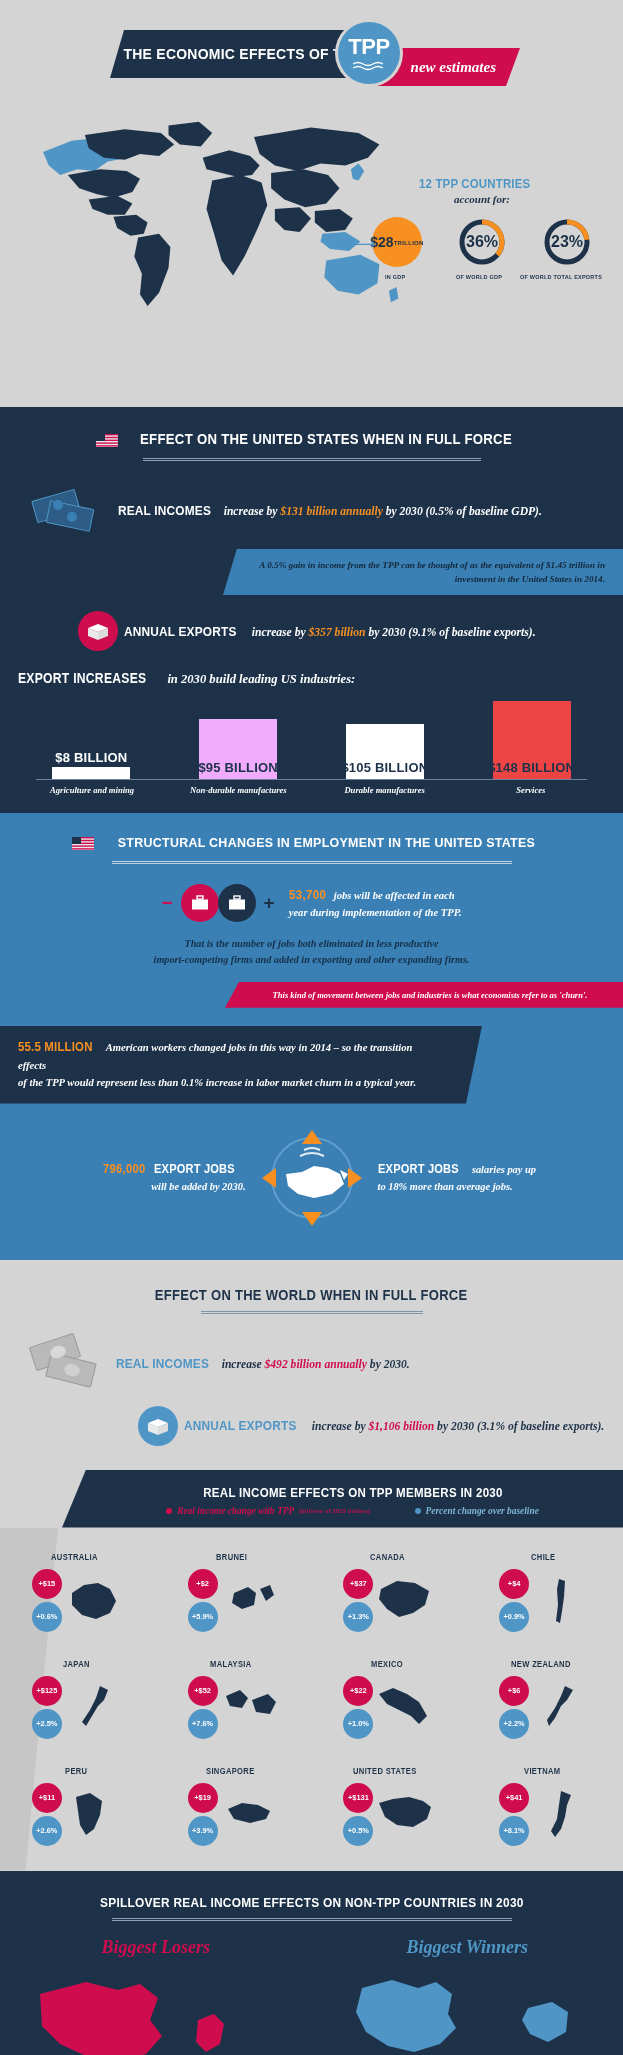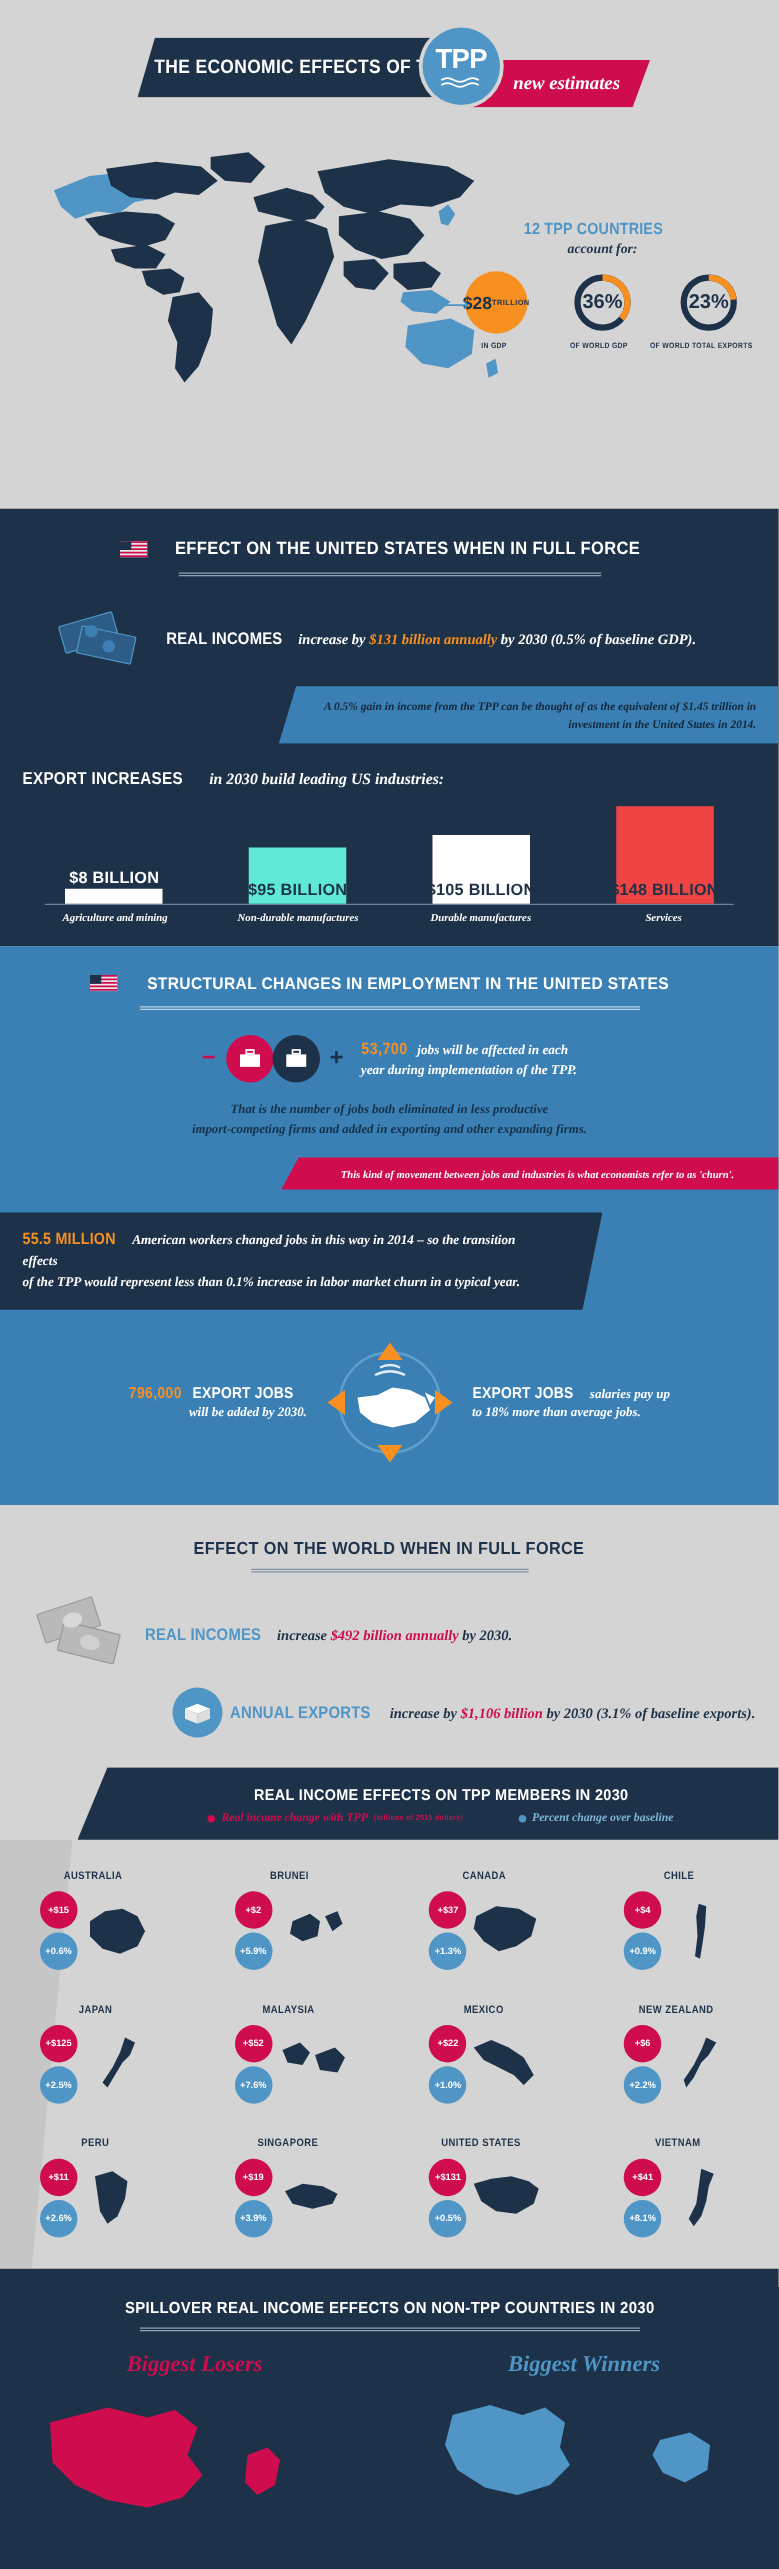--- a/index.html
+++ b/index.html
@@ -87,21 +87,21 @@
   .arrow-to-coin { position:absolute; left:-18px; top:18px; color:#4f96c6; font-size:15px; }
 
   
   .sec-us { background:#1d3249; padding:24px 0 18px; position:relative; }
   .sec-head { text-align:center; }
   .sec-head .hl { display:inline-flex; align-items:center; gap:8px; }
   .flagico { width:22px; height:13px; position:relative; display:inline-block; }
   .sec-head h2 { color:#fff; font-size:14.2px; font-weight:bold; letter-spacing:.3px; transform:scaleX(.93); display:inline-block; }
   .sec-rule { width:338px; height:3px; margin:7px auto 0; border-top:1px solid #8fa3b6; border-bottom:1px solid #8fa3b6; }
 
-  .line-row { display:flex; align-items:center; margin-top:22px; padding-left:43px; }
+  .line-row { display:flex; align-items:center; margin-top:22px; padding-left:28px; }
   .money-ico { width:84px; height:56px; flex:none; }
   .line-txt { color:#fff; font-size:11.6px; margin-left:6px; }
   .line-txt b.k { font-size:13.5px; font-weight:bold; letter-spacing:.2px; }
   .amber { color:#f79021; }
   .pinkc { color:#cf0d4e; }
   .bluec { color:#4f96c6; }
 
   .callout {
     margin:10px 0 0 auto; width:400px; background:#3b80b5; color:#13273a;
     clip-path:polygon(14px 0, 100% 0, 100% 100%, 0 100%);
@@ -331,34 +331,46 @@
         <circle cx="30" cy="22" r="5" fill="#3b80b5"></circle>
         <circle cx="44" cy="34" r="5" fill="#3b80b5"></circle>
       </svg>
       <div class="line-txt">
         <b class="k cond">REAL INCOMES</b><span class="ital">increase by </span><span class="ital amber">$131 billion annually</span><span class="ital"> by 2030 (0.5% of baseline GDP).</span>
       </div>
     </div>
 
     <div class="callout ital">A 0.5% gain in income from the TPP can be thought of as the equivalent of $1.45 trillion in investment in the United States in 2014.</div>
 
+    <div class="line-row" style="padding-left:78px;margin-top:16px;">
+      <div class="box-ico" style="background:#cf0d4e;">
+        <svg width="24" height="22" viewBox="0 0 24 22">
+          <path d="M2 8 L12 4 L22 8 L12 12 Z" fill="#fff"></path>
+          <path d="M2 8 L12 12 L12 20 L2 16 Z" fill="#eaeaea"></path>
+          <path d="M22 8 L12 12 L12 20 L22 16 Z" fill="#dcdcdc"></path>
+        </svg>
+      </div>
+      <div class="line-txt">
+        <b class="k cond">ANNUAL EXPORTS</b><span class="ital">increase by </span><span class="ital amber">$357 billion</span><span class="ital"> by 2030 (9.1% of baseline exports).</span>
+      </div>
+    </div>
 
     <div class="bars-wrap">
       <div class="bars-title">
         <b class="cond">EXPORT INCREASES</b>
         <span class="ital">in 2030 build leading US industries:</span>
       </div>
       <div class="bars" id="bars">
           <div class="barcol">
             <div class="bar" style="height: 12px; background: rgb(255, 255, 255);">
               <span style="color: rgb(255, 255, 255); bottom: 14px;">$8 BILLION</span>
             </div>
           </div>
           <div class="barcol">
-            <div class="bar" style="height: 45px; background: #5eead4;">
+            <div class="bar" style="height: 60px; background: #f0abfc;">
               <span style="color: rgb(29, 50, 73);">$95 BILLION</span>
             </div>
           </div>
           <div class="barcol">
             <div class="bar" style="height: 55.125px; background: rgb(255, 255, 255);">
               <span style="color: rgb(29, 50, 73);">$105 BILLION</span>
             </div>
           </div>
           <div class="barcol">
             <div class="bar" style="height: 77.7px; background: #ef4444; text-align: right;">

